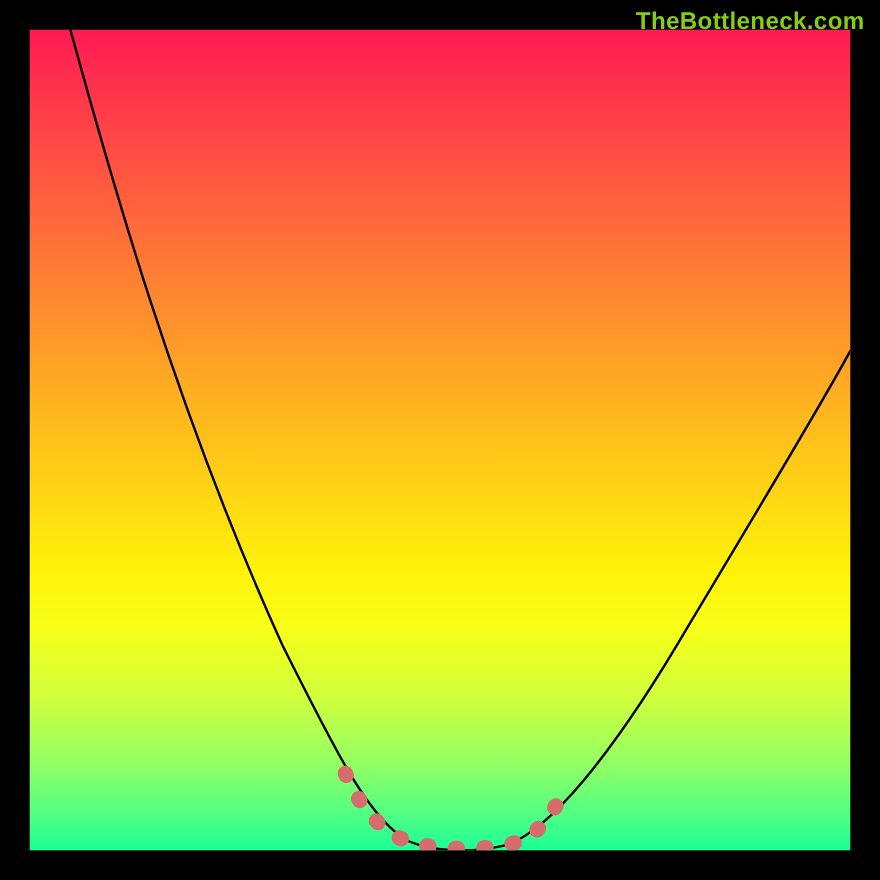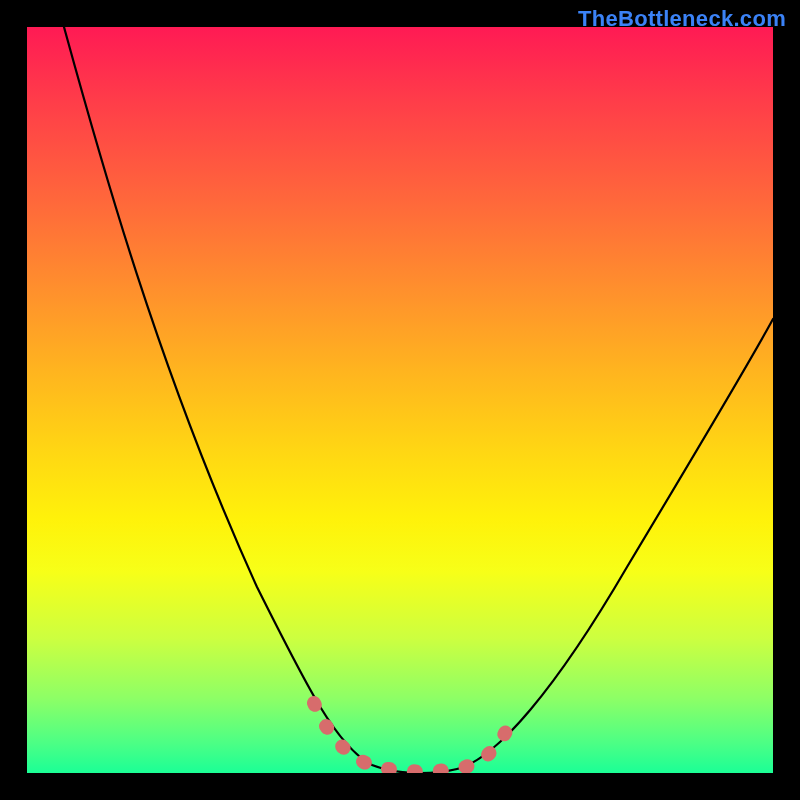--- a/index.html
+++ b/index.html
@@ -14,21 +14,21 @@
   .frame {
     position: relative;
     width: 800px;
     height: 800px;
     background: #000;
   }
   .watermark {
     position: absolute;
     top: 6px;
     right: 14px;
-    color: #3b82f6;
+    color: #84cc16;
     font-size: 22px;
     font-weight: 600;
     letter-spacing: 0.3px;
     z-index: 20;
     user-select: none;
   }
   .plot {
     position: absolute;
     left: 27px;
     top: 27px;

